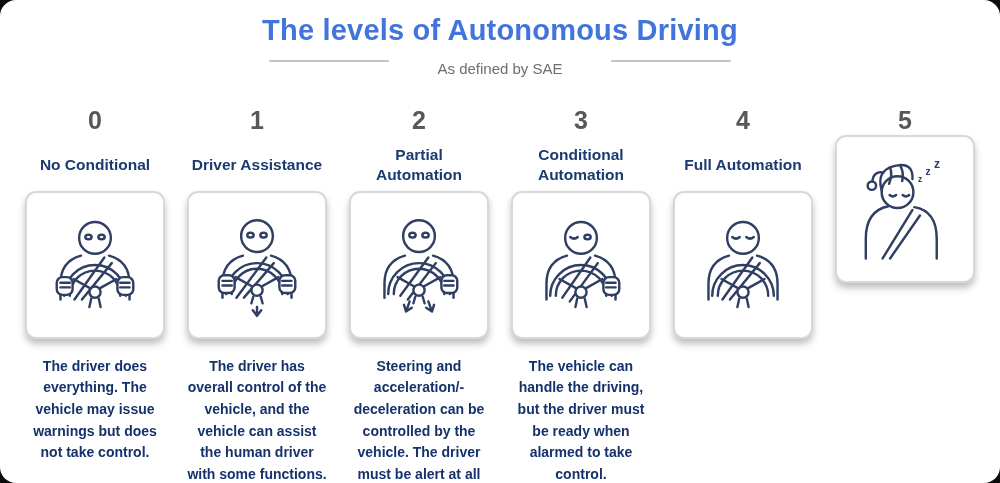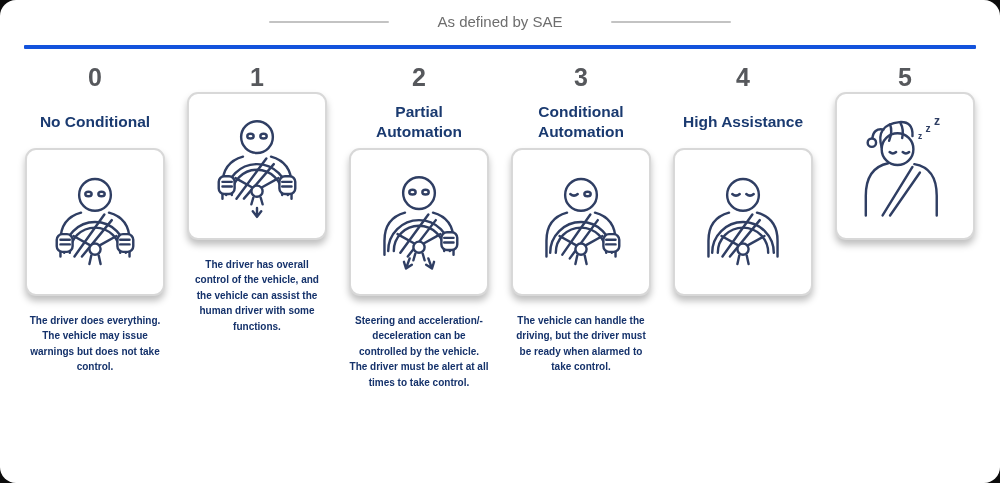--- a/index.html
+++ b/index.html
@@ -11,21 +11,21 @@
   .sheet {
     position:absolute; inset:0;
     background:#ffffff; border-radius:16px;
     display:flex; flex-direction:column;
   }
   .page-title {
     margin:14px 0 0 0; text-align:center;
     font-size:29px; font-weight:700; color:#4274dd; letter-spacing:.2px;
   }
   .subtitle-row {
-    margin-top:13px; display:flex; align-items:center; justify-content:center; gap:48px;
+    margin-top:13px; display:flex; align-items:flex-start; justify-content:center; gap:48px;
   }
   .sub-line { width:120px; height:2px; background:#c3c3c3; border-radius:1px; }
   .subtitle { font-size:15px; color:#6e6e6e; }
   .divider {
     margin:15px 24px 0 24px; height:4px; background:#1353dc; border-radius:1px;
   }
   .levels {
     display:flex; gap:22px; padding:0 25px; flex:1;
   }
   .level { flex:1; display:flex; flex-direction:column; align-items:center; min-width:0; }
@@ -45,29 +45,30 @@
   }
   .icon { width:112px; height:112px; display:block; }
   .icon * { fill:none; stroke:#2f3e63; stroke-width:2.6; stroke-linecap:round; stroke-linejoin:round; }
   .icon .fillw { fill:#ffffff; }
   .icon text {
     fill:#2f3e63; stroke:none; font-weight:700;
     font-family:"Liberation Sans", sans-serif;
   }
   .desc {
     margin:17px 0 0 0; max-width:152px;
-    text-align:center; font-size:10px; font-weight:700; color:#15326b; line-height:1.55;
+    text-align:center; font-size:14px; font-weight:700; color:#15326b; line-height:1.55;
   }
 </style>
 </head>
 <body>
 
 <div class="canvas">
   <div class="sheet">
 
+    <h1 class="page-title">The levels of Autonomous Driving</h1>
 
     <div class="subtitle-row">
       <span class="sub-line"></span>
       <span class="subtitle">As defined by SAE</span>
       <span class="sub-line"></span>
     </div>
 
     <div class="divider"></div>
 
     <div class="levels">
@@ -92,20 +93,21 @@
             <circle cx="60" cy="31" r="17" class="fillw"></circle>
             <ellipse cx="53" cy="30" rx="3.4" ry="2.5"></ellipse>
             <ellipse cx="67" cy="30" rx="3.4" ry="2.5"></ellipse>
           </svg>
         </div>
         <p class="desc">The driver does everything. The vehicle may issue warnings but does not take control.</p>
       </div>
 
       <div class="level">
         <div class="num">1</div>
+        <div class="ltitle">Driver Assistance</div>
         <div class="card">
           <svg class="icon" viewBox="0 0 120 120">
             <path d="M23 95 V80 Q23 56 45 50"></path>
             <path d="M97 95 V80 Q97 56 75 50"></path>
             <path d="M70 52 L38 95 M78 58 L46 95"></path>
             <path d="M27 91 A33 33 0 0 1 93 91"></path>
             <path d="M33 91 A27 27 0 0 1 87 91"></path>
             <path d="M56 94 L54 101 M64 94 L66 101"></path>
             <path d="M55 83 L37 73 M65 83 L83 73"></path>
             <circle cx="60" cy="87" r="6" class="fillw"></circle>
@@ -171,21 +173,21 @@
             <circle cx="60" cy="31" r="17" class="fillw"></circle>
             <path d="M48.5 30 q4 3.5 8 0"></path>
             <ellipse cx="67" cy="30" rx="3.4" ry="2.5"></ellipse>
           </svg>
         </div>
         <p class="desc">The vehicle can handle the driving, but the driver must be ready when alarmed to take control.</p>
       </div>
 
       <div class="level">
         <div class="num">4</div>
-        <div class="ltitle">High Assistance</div>
+        <div class="ltitle">Full Automation</div>
         <div class="card">
           <svg class="icon" viewBox="0 0 120 120">
             <path d="M23 97 V80 Q23 56 45 50"></path>
             <path d="M97 97 V80 Q97 56 75 50"></path>
             <path d="M70 52 L38 97 M78 58 L46 97"></path>
             <path d="M27 93 A33 33 0 0 1 93 93"></path>
             <path d="M33 93 A27 27 0 0 1 87 93"></path>
             <path d="M56 96 L54 105 M64 96 L66 105"></path>
             <path d="M55 85 L37 75 M65 85 L83 75"></path>
             <circle cx="60" cy="89" r="6" class="fillw"></circle>

